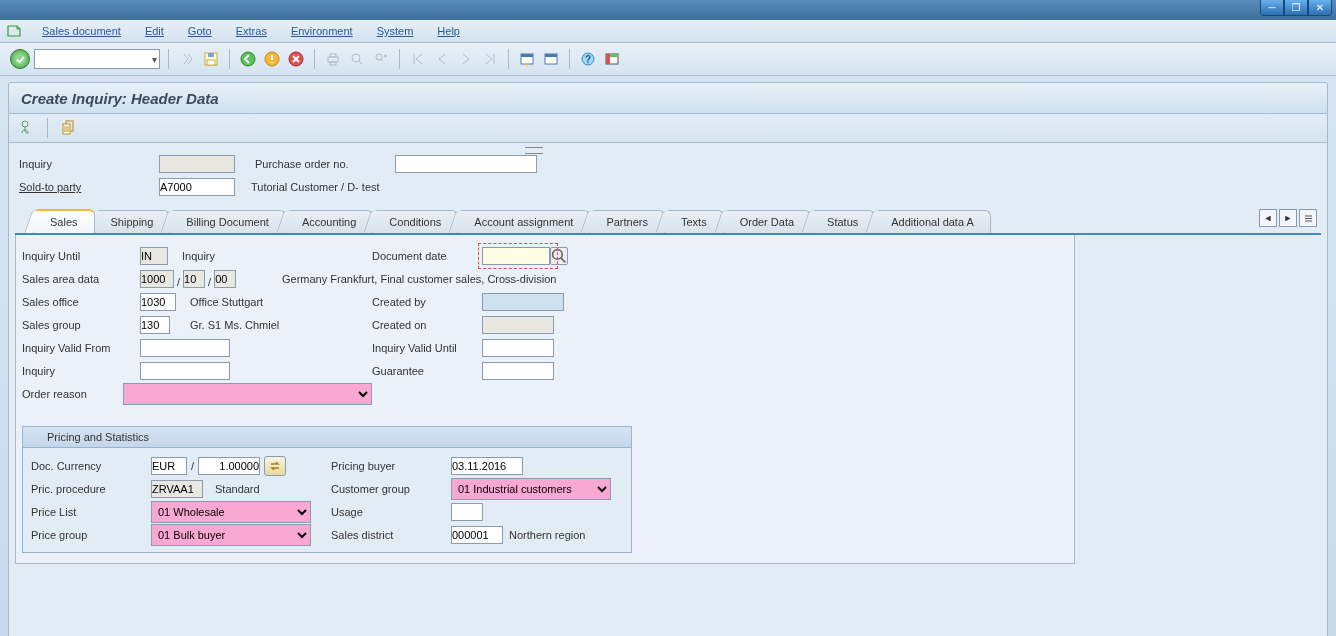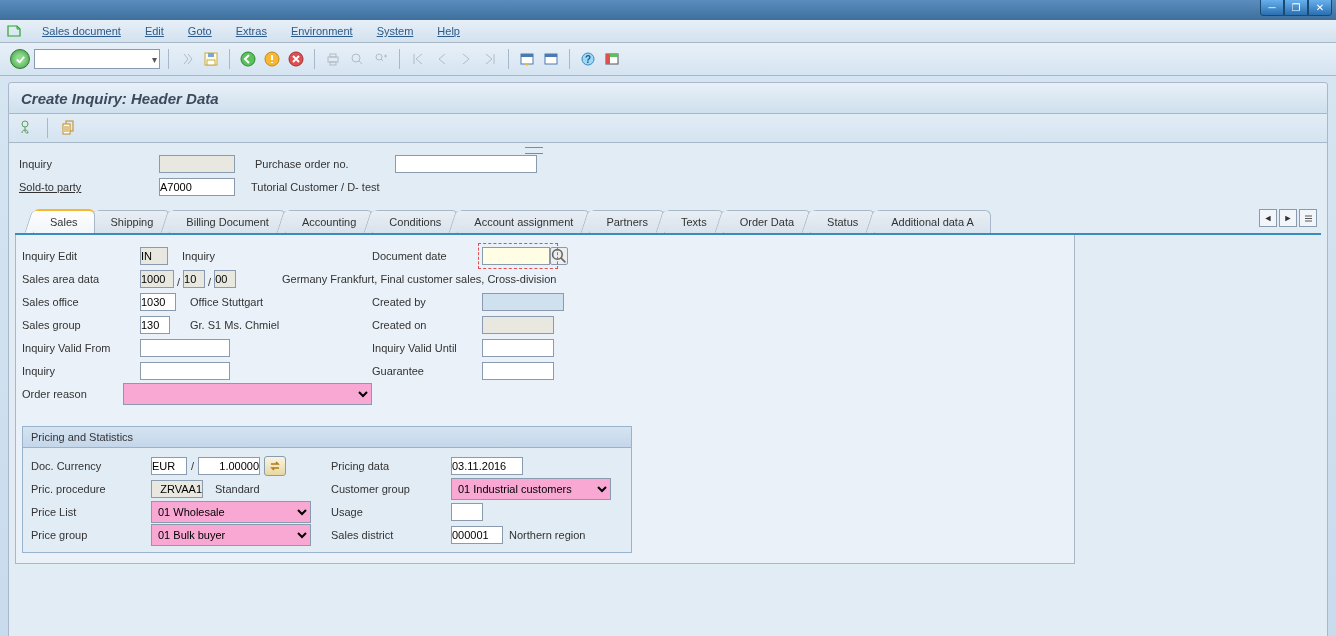--- a/index.html
+++ b/index.html
@@ -40,21 +40,21 @@
 .tab.active::before{background:linear-gradient(to bottom,#fefefe,#f2f6fa)}
 .tab-nav{position:absolute;right:4px;top:2px;display:flex;gap:2px}
 .tab-nav-btn{width:16px;height:16px;background:#f2f6fa;border:1px solid #8a9bb0;display:flex;align-items:center;justify-content:center;font-size:9px;cursor:pointer}
 .tab-body{background:#eaf1f8;border:1px solid #a8b8c8;border-top:none;padding:10px 6px;width:1046px}
 .cols{display:flex}
 .col-l{width:350px}
 .col-r{width:360px}
 .triple-in{display:flex;align-items:flex-end;gap:3px}
 .select{height:22px;background:#f9a8d4;border:1px solid #8a9bb0;font-family:inherit;font-size:11px;padding:0 2px}
 .section-box{border:1px solid #97b3ce;margin-top:20px;width:608px;background:#e2ecf5}
-.section-title{height:20px;background:linear-gradient(to bottom,#d5e4f1,#c4d6ea);border-bottom:1px solid #97b3ce;padding-left:8px;display:flex;align-items:center}
+.section-title{height:20px;background:linear-gradient(to bottom,#d5e4f1,#c4d6ea);border-bottom:1px solid #97b3ce;padding-left:24px;display:flex;align-items:center}
 .section-body{padding:6px 6px}
 .pr-row{display:flex;align-items:center;height:23px}
 .pr-l1{width:120px;padding-left:2px}
 .pr-m{width:180px;display:flex;align-items:center;gap:4px}
 .pr-l2{width:120px}
 .pr-r{flex:1;display:flex;align-items:center;gap:6px}
 .f4-btn{width:20px;height:18px;border:1px solid #8a9bb0;background:linear-gradient(to bottom,#f8f4e0,#e8d8a0);border-radius:3px;display:flex;align-items:center;justify-content:center}
 .f4-btn svg{width:14px;height:14px}
 .doc-date-wrap{position:relative;display:inline-flex;align-items:center}
 .doc-date-wrap .hl{position:absolute;left:-4px;top:-4px;width:78px;height:24px;border:1.5px dashed #e05050;pointer-events:none}
@@ -254,21 +254,21 @@
               <path d="M1 2h7M1 4.5h7M1 7h7" stroke="#555"></path>
             </svg>
           </div>
       </div>
     </div>
 
     <div class="tab-body">
       <div class="cols">
         <div class="col-l">
           <div class="form-row">
-            <div style="width:118px">Inquiry Edit</div>
+            <div style="width:118px">Inquiry Until</div>
             <input class="f-in ro" style="width: 26px; text-align: left;" readonly="" value="IN">
             <div style="width:14px"></div>
             <div>Inquiry</div>
           </div>
           <div class="form-row">
             <div style="width:118px">Sales area data</div>
             <div class="triple-in">
               <input class="f-in ro" style="width: 32px;" readonly="" value="1000">
               <span>/</span>
               <input class="f-in ro" style="width: 20px;" readonly="" value="10">
@@ -346,29 +346,29 @@
             <div class="pr-m">
               <input class="f-in" style="width: 34px;" value="EUR">
               <span>/</span>
               <input class="f-in" style="width: 60px; text-align: right;" value="1.00000">
               <span class="f4-btn">
                   <svg viewBox="0 0 14 14">
                     <path d="M3 5h7l-2-2M11 9H4l2 2" stroke="#b07a1a" fill="none" stroke-width="1.5"></path>
                   </svg>
                 </span>
             </div>
-            <div class="pr-l2">Pricing data</div>
+            <div class="pr-l2">Pricing buyer</div>
             <div class="pr-r">
                 <input class="f-in" style="width: 70px;" value="03.11.2016">
               </div>
           </div>
           <div class="pr-row">
             <div class="pr-l1">Pric. procedure</div>
             <div class="pr-m">
-              <input class="f-in ro" style="width: 50px; text-align: right;" readonly="" value="ZRVAA1">
+              <input class="f-in ro" style="width: 50px;" readonly="" value="ZRVAA1">
               <span style="margin-left:8px">Standard</span>
             </div>
             <div class="pr-l2">Customer group</div>
             <div class="pr-r">
                 <select class="select" style="width:160px"><option>01 Industrial customers</option></select>
               </div>
           </div>
           <div class="pr-row">
             <div class="pr-l1">Price List</div>
             <div class="pr-m">

